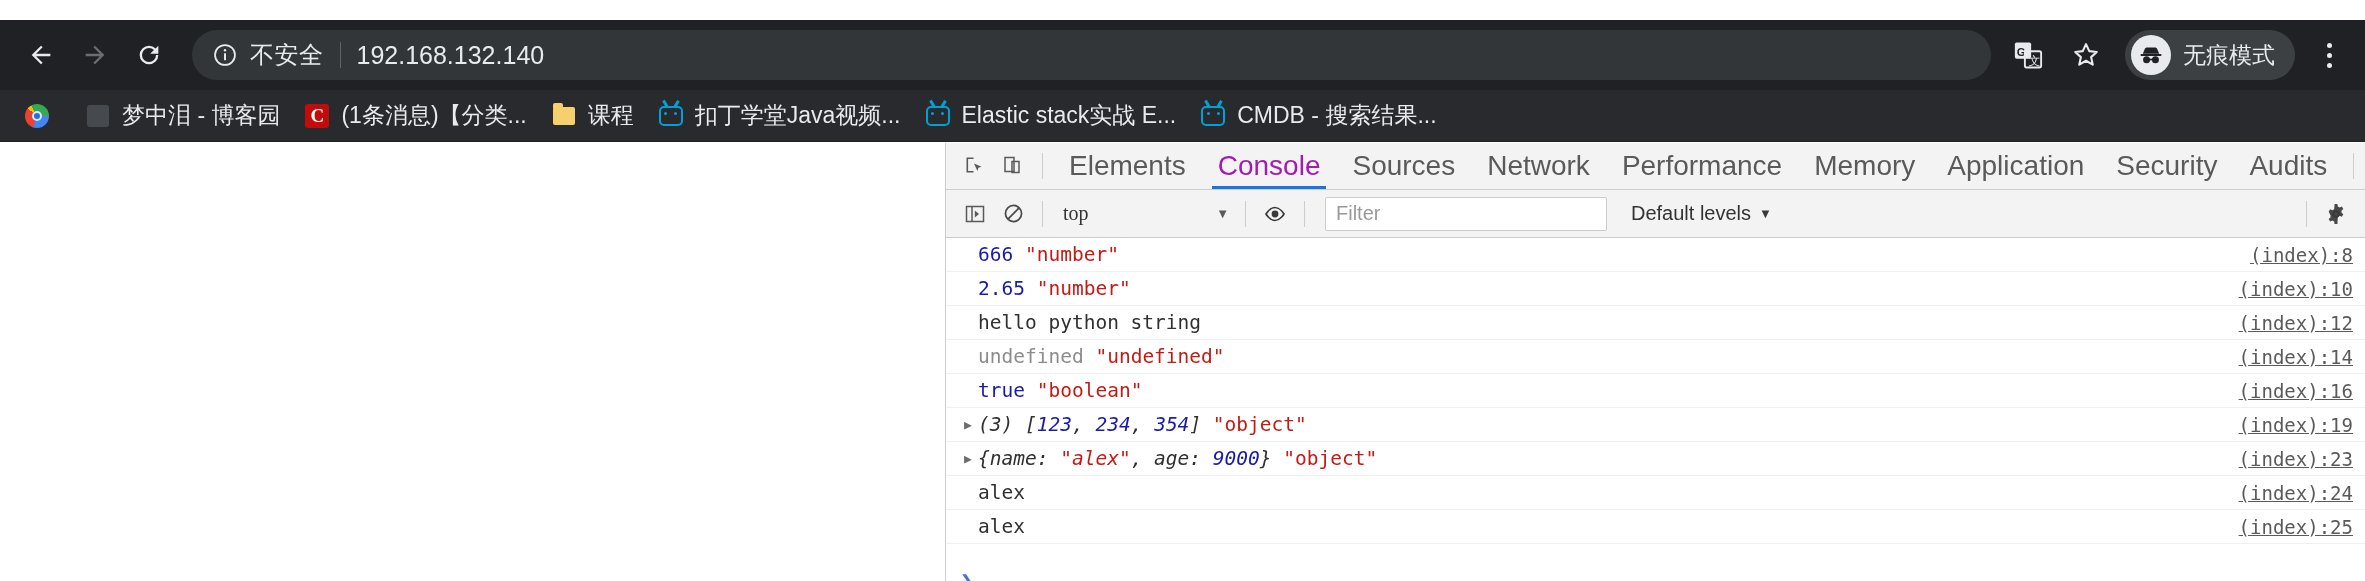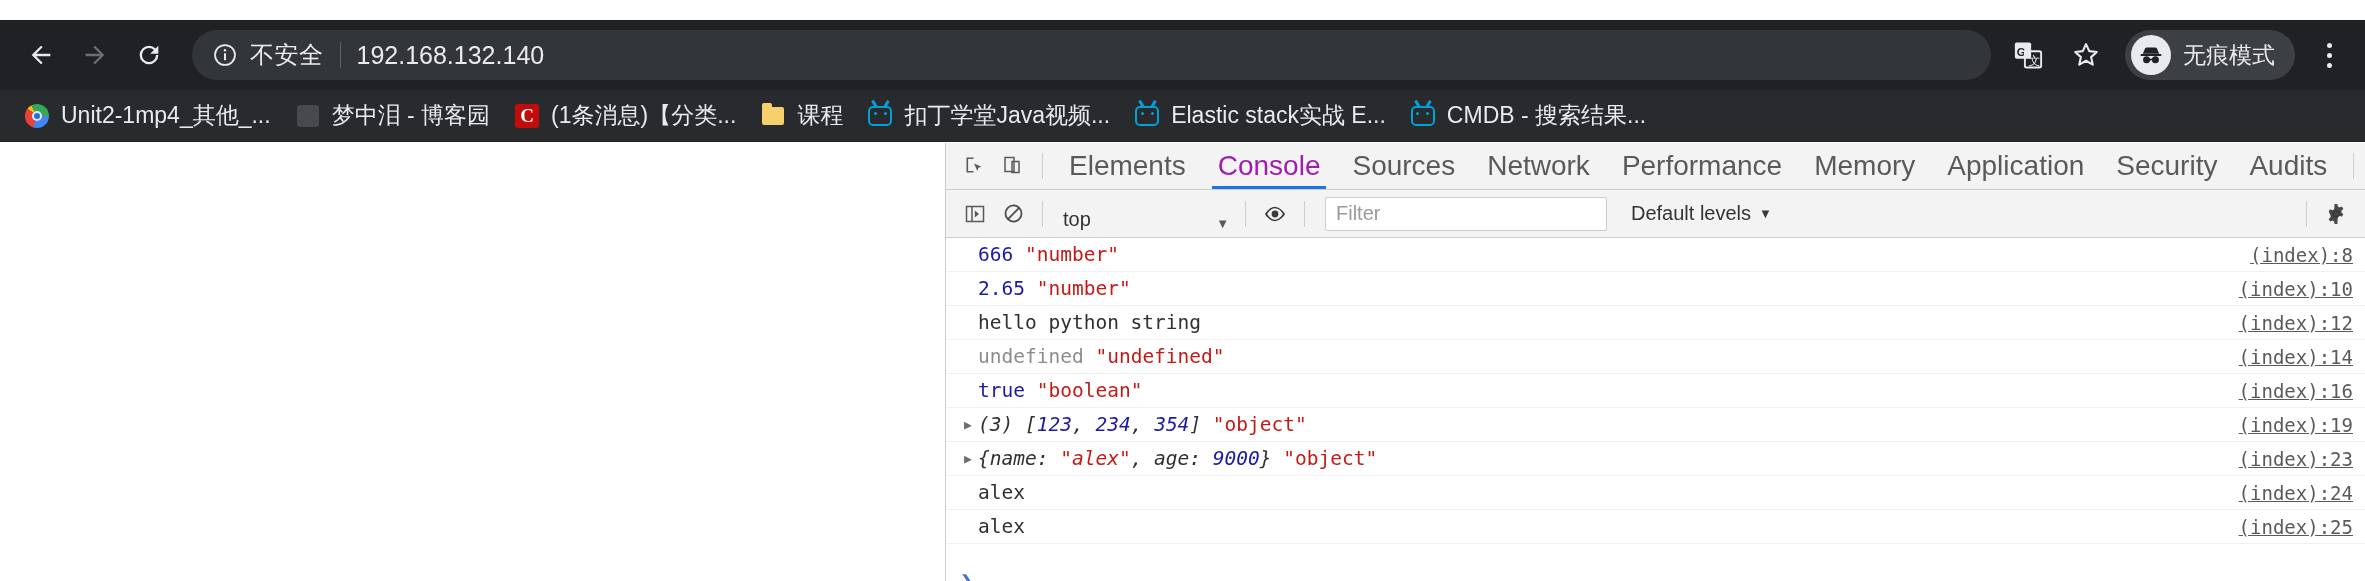--- a/index.html
+++ b/index.html
@@ -238,26 +238,27 @@
 
   .dt-filterbar {
     height: 48px;
     background: #f3f3f3;
     border-bottom: 1px solid #cdcdcd;
     display:flex; align-items:center;
     padding-left: 10px;
     flex: 0 0 auto;
   }
   .ctx-select {
-    display:flex; align-items:flex-end;
+    display:flex; align-items:center;
     height: 34px;
     padding: 0 6px 0 10px;
     min-width: 182px;
     font-size: 20px;
     color: #333;
+    font-family: Liberation Serif, serif;
   }
   .ctx-select .caret { margin-left:auto; font-size:13px; color:#5a5a5a; }
   .filter-input {
     flex: 0 0 auto;
     width: 282px;
     height: 34px;
     background: #fff;
     border: 1px solid #cdcdcd;
     border-radius: 2px;
     margin-left: 10px;
@@ -410,21 +411,20 @@
         <i></i>
       </div>
     </div>
   </div>
 
   <div class="bookmarks" id="bookmarks-bar">
       <div class="bm">
         <span class="bm-ico">
           <span class="fav-chrome"></span>
         </span>
-        <span class="bm-label">Unit2-1mp4_其他_...</span>
       </div>
       <div class="bm">
         <span class="bm-ico">
           <span class="fav-blank"></span>
         </span>
         <span class="bm-label">梦中泪 - 博客园</span>
       </div>
       <div class="bm">
         <span class="bm-ico">
           <span class="fav-csdn">C</span>

